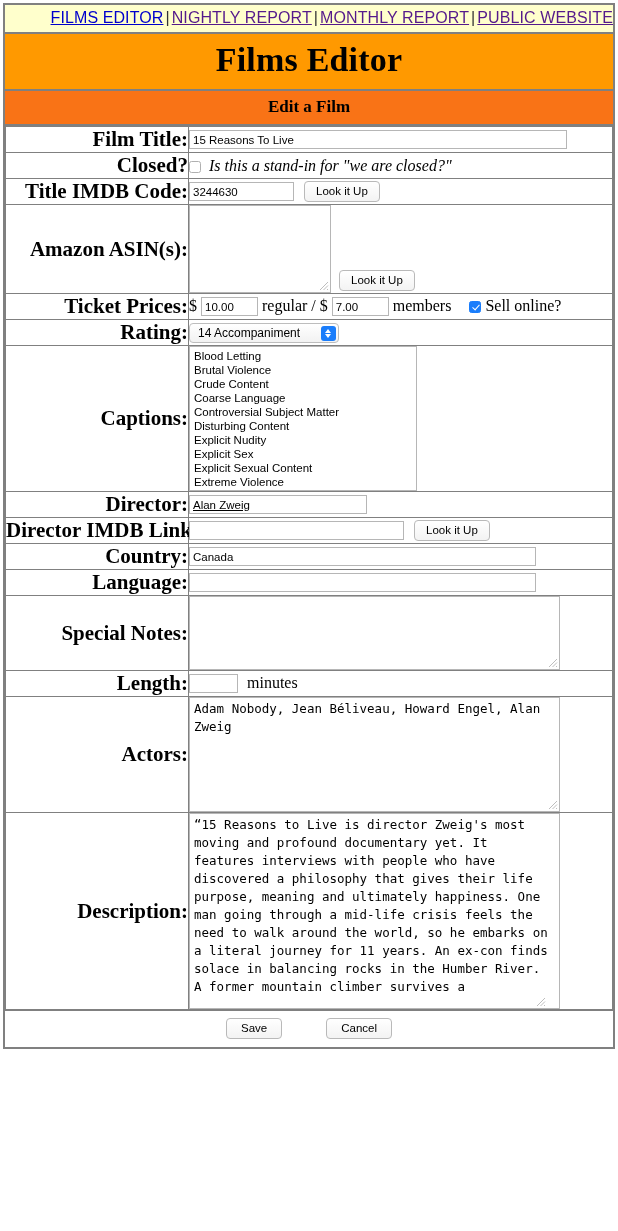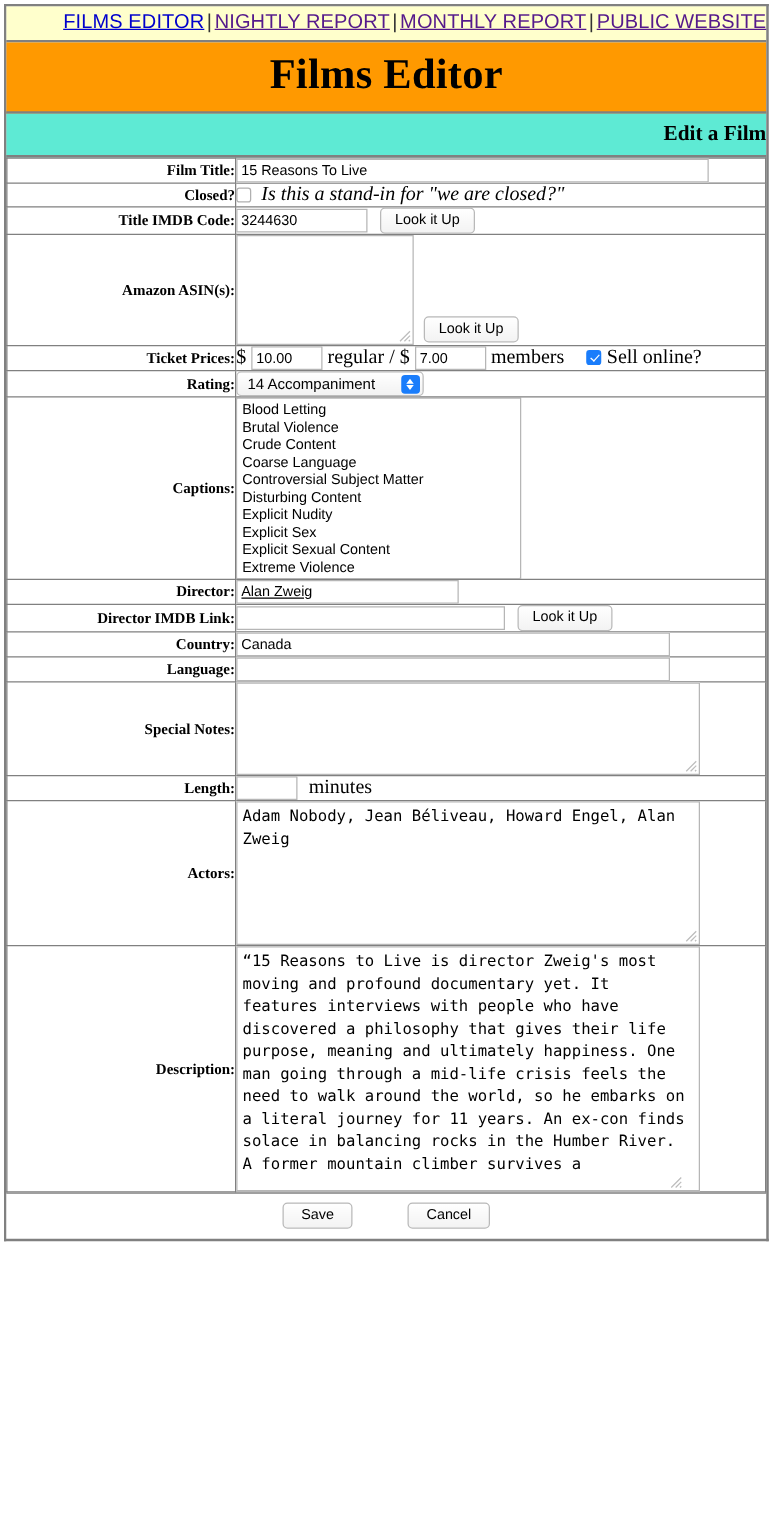--- a/index.html
+++ b/index.html
@@ -56,22 +56,22 @@
   .title-bar {
     background: #ff9900;
     text-align: center;
     font-weight: bold;
     font-size: 34px;
     letter-spacing: 0.2px;
     padding: 7px 0 10px 0;
     border-bottom: 2px solid #808080;
   }
   .subtitle-bar {
-    background: #5eead4;
-    text-align: right;
+    background: #f97316;
+    text-align: center;
     font-weight: bold;
     font-size: 17px;
     padding: 6px 0 7px 0;
     border-bottom: 2px solid #808080;
   }
 
   
   table.form {
     width: 100%;
     border-collapse: collapse;
@@ -79,21 +79,21 @@
   }
   table.form td {
     border: 1px solid #808080;
     vertical-align: middle;
     padding: 0;
   }
   td.lbl {
     width: 182px;
     text-align: right;
     font-weight: bold;
-    font-size: 12px;
+    font-size: 21px;
     padding: 6px 8px 7px 4px;
     white-space: nowrap;
   }
   td.fld {
     padding: 5px 4px 5px 4px;
     font-size: 16px;
   }
 
   
   input.txt, textarea.ta {

